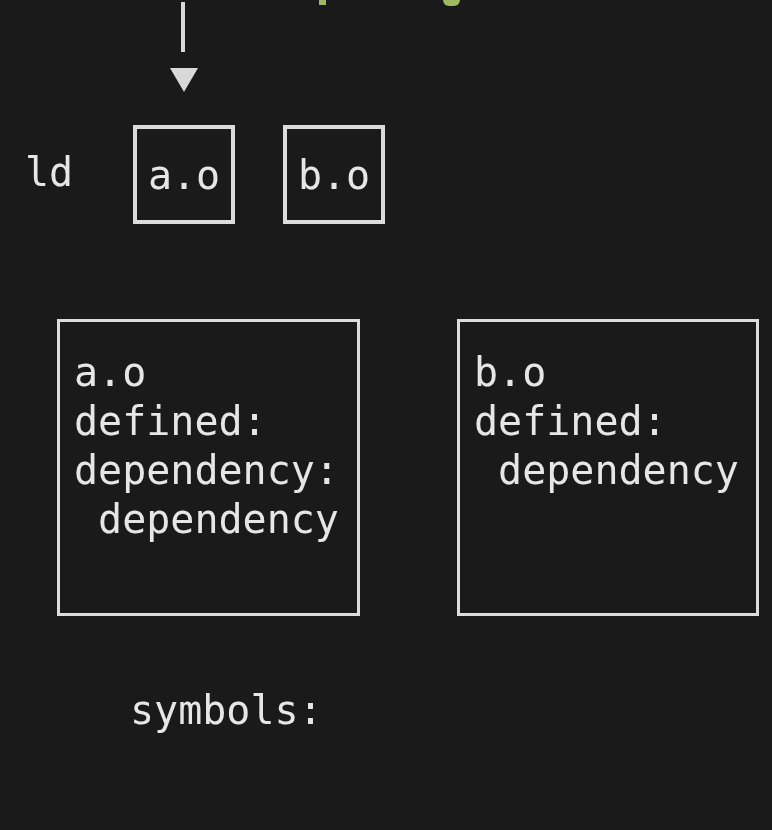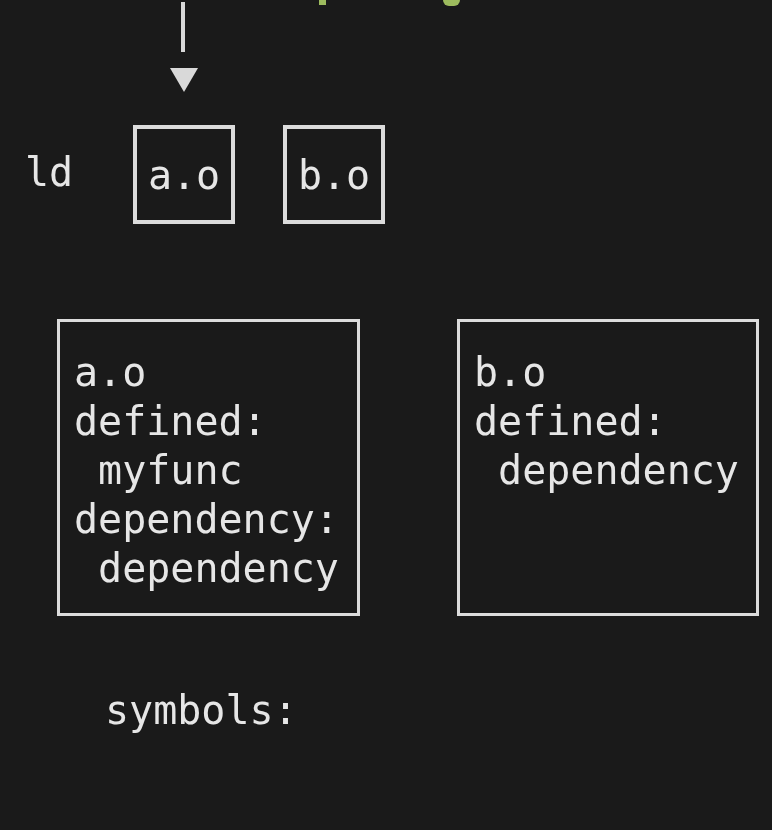--- a/index.html
+++ b/index.html
@@ -21,21 +21,21 @@
   .frag-p{left:319px;top:0;width:7px;height:5px;}
   .frag-g{left:443px;top:0;width:17px;height:6px;border-radius:0 0 9px 9px;}
   .arrow-line{position:absolute;left:181px;top:2px;width:4px;height:50px;background:var(--arrow);}
   .arrow-head{
     position:absolute;left:170px;top:68px;width:0;height:0;
     border-left:14px solid transparent;border-right:14px solid transparent;
     border-top:24px solid var(--arrow);
   }
   .mono-label{position:absolute;font-size:40px;line-height:49px;white-space:pre;color:var(--text);}
   .ld-label{left:25px;top:148px;}
-  .symbols-label{left:105px;top:686px;}
+  .symbols-label{left:130px;top:686px;}
   .smallbox{
     position:absolute;top:125px;width:102px;height:99px;
     border:4px solid var(--box-border);box-sizing:border-box;
     display:flex;align-items:center;justify-content:center;
     font-size:40px;
   }
   .box-ao{left:133px;}
   .box-bo{left:283px;}
   .bigbox{
     position:absolute;top:319px;width:303px;height:297px;
@@ -63,21 +63,20 @@
   <div class="smallbox box-ao">
     <span>a.o</span>
   </div>
   <div class="smallbox box-bo">
     <span>b.o</span>
   </div>
 
   <div class="bigbox bigbox-a">
     <div class="tline">a.o</div>
     <div class="tline">defined:</div>
-    <div class="tline"> myfunc</div>
     <div class="tline">dependency:</div>
     <div class="tline"> dependency</div>
   </div>
 
   <div class="bigbox bigbox-b">
     <div class="tline">b.o</div>
     <div class="tline">defined:</div>
     <div class="tline"> dependency</div>
   </div>
 

